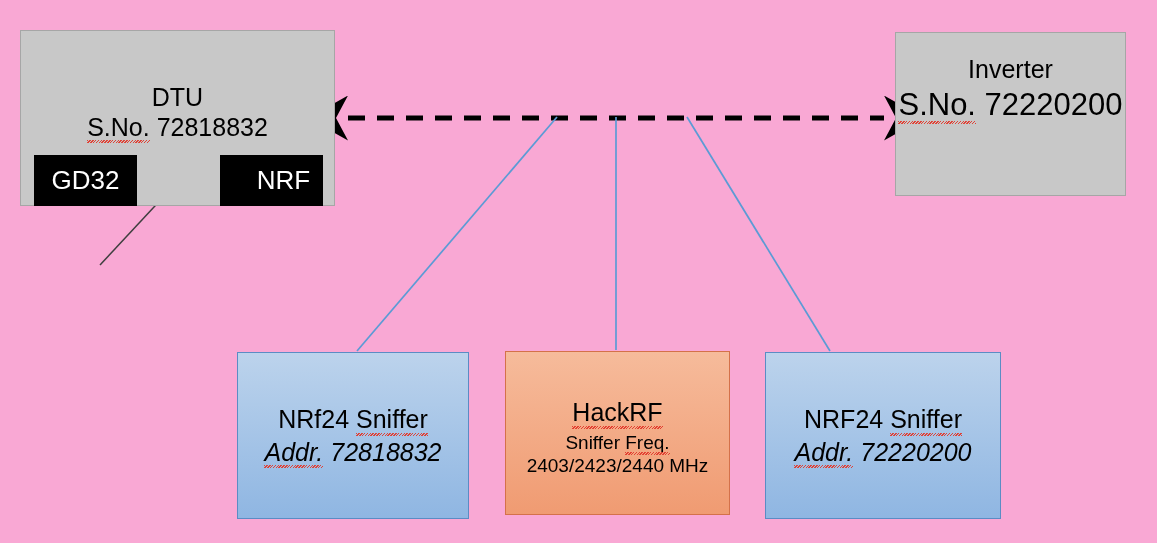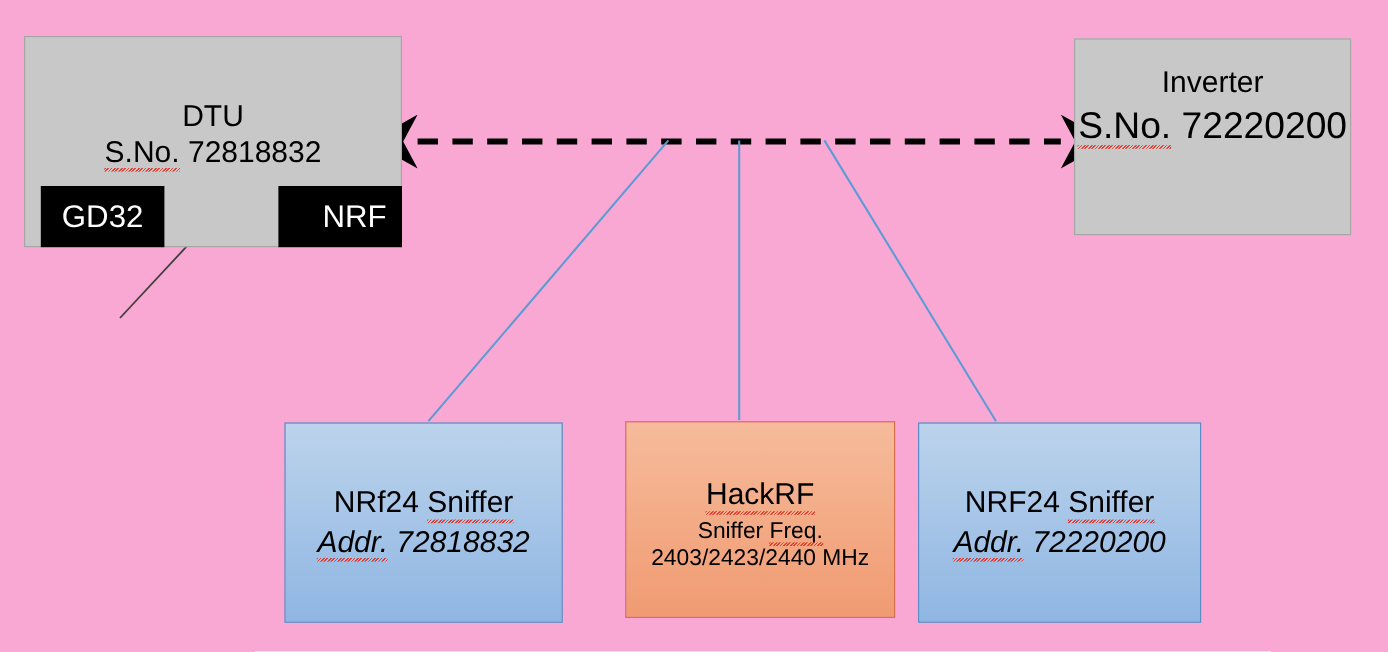--- a/index.html
+++ b/index.html
@@ -63,42 +63,41 @@
     position: absolute;
     box-sizing: border-box;
     background: #000000;
     color: #ffffff;
     display: flex;
     align-items: center;
     justify-content: center;
     font-size: 26px;
   }
   #gd32-node { left: 18px;  top: 155px; width: 103px; height: 51px; margin-left: 16px; }
-  #nrf-node  { left: 232px; top: 155px; width: 103px; height: 51px; padding-left: 24px; }
+  #nrf-node  { left: 220px; top: 155px; width: 103px; height: 51px; padding-left: 24px; }
 
   
   #logic-node {
     left: 20px;
     top: 264px;
     width: 166px;
     height: 68px;
     background: #a9cd8e;
     border: 1px solid #74a04a;
     font-size: 24px;
   }
 
   
   .blue-box {
     background: linear-gradient(180deg, #bcd3ec 0%, #8fb6e2 100%);
     border: 1px solid #5b8cc4;
   }
   .orange-box {
     background: linear-gradient(180deg, #f6bb9b 0%, #f09b72 100%);
     border: 1px solid #d4714a;
-    margin-left: 16px;
   }
   #sniffer-left-node {
     left: 237px; top: 352px; width: 232px; height: 167px;
     justify-content: flex-start; padding-top: 52px;
   }
   #sniffer-right-node {
     left: 765px; top: 352px; width: 236px; height: 167px;
     justify-content: flex-start; padding-top: 52px;
   }
   .sniffer-line { font-size: 25px; }

